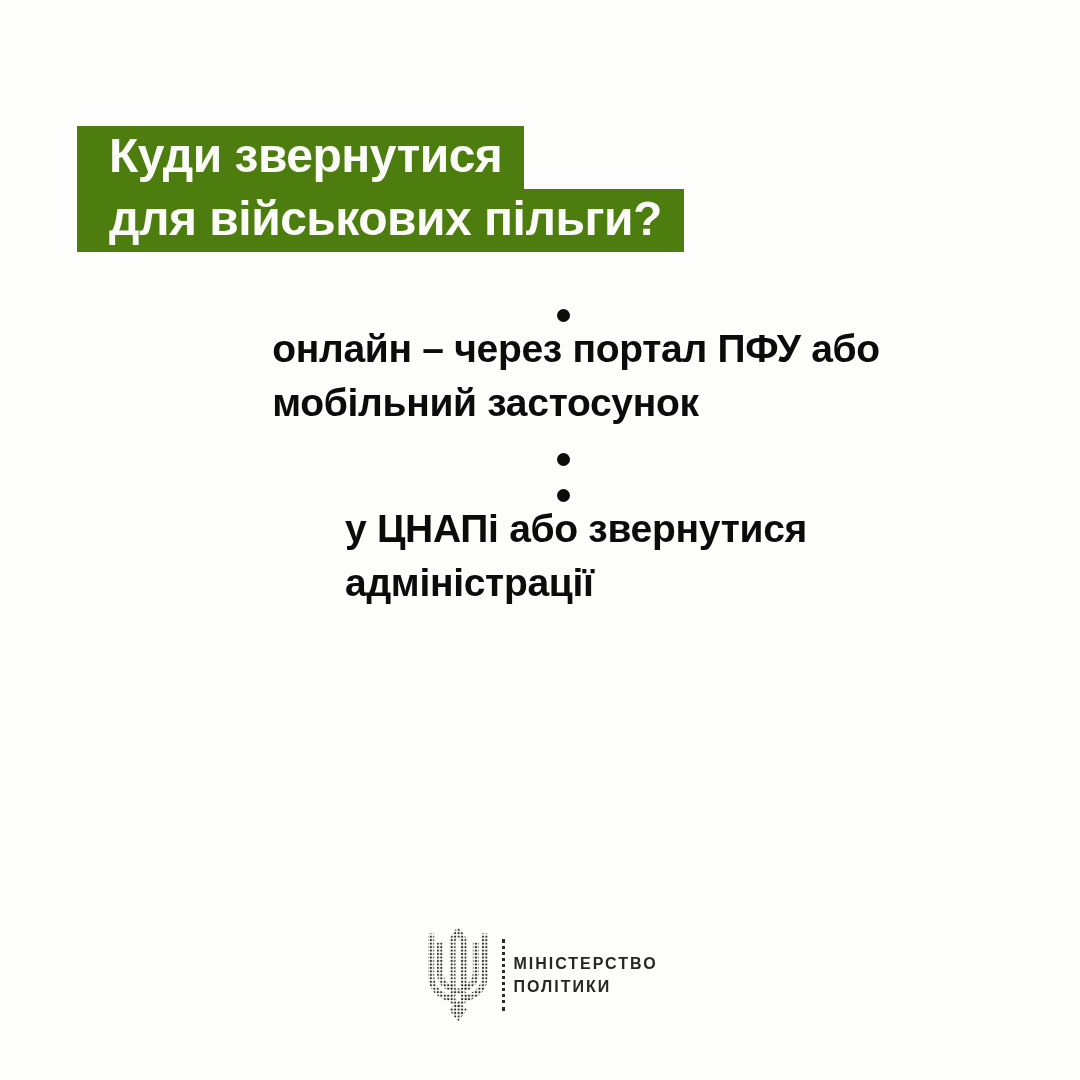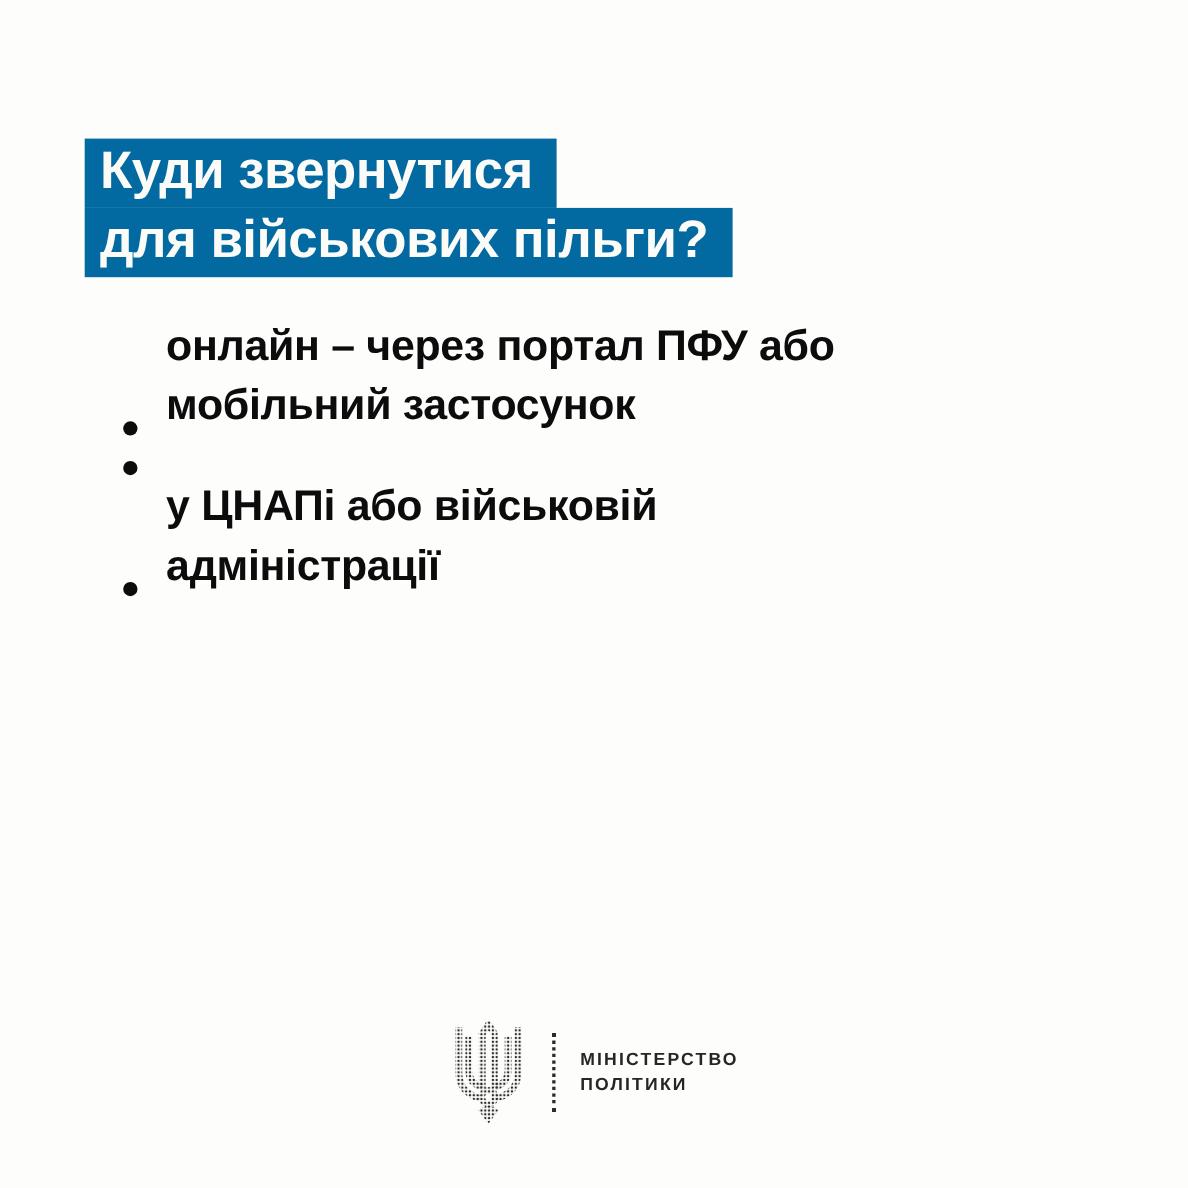--- a/index.html
+++ b/index.html
@@ -19,64 +19,65 @@
   .title-block{
     position:absolute;
     left:77px;top:126px;
     margin:0;
     font-size:48px;
     line-height:1;
     letter-spacing:-0.5px;
   }
   .hl-line{
     display:table;
-    background:#0369a1;
+    background:#4d7c0f;
     color:#fbfbf8;
     font-weight:700;
-    padding:6px 22px 9px 14px;
+    padding:6px 22px 9px 32px;
     white-space:nowrap;
   }
 
   
   .bullets{
     position:absolute;
     left:112px;top:288px;right:40px;
     margin:0;padding:0;
     list-style:none;
   }
   .bullets li{
     display:flex;
-    align-items:flex-end;
+    align-items:center;
     margin:0 0 2px 0;
     color:#0c0c0c;
     font-weight:700;
     font-size:39px;
     line-height:54px;
     letter-spacing:-0.3px;
+    flex-direction:column;
   }
   .bullet-dot{
     flex:0 0 auto;
     width:13px;height:13px;
     border-radius:50%;
     background:#0c0c0c;
     margin:21px 26px 0 0;
   }
   .bullet-text{
     white-space:pre-line;
   }
 
   
   .logo{
     position:absolute;
     left:0;right:0;
     top:928px;
     display:flex;
     justify-content:center;
     align-items:center;
-    gap:22px;
+    gap:8px;
   }
   .logo-divider{
     width:0;height:72px;
     border-left:3px dotted #2b2b2b;
   }
   .logo-text{
     color:#262626;
     font-weight:700;
     font-size:16px;
     line-height:23px;
@@ -97,21 +98,21 @@
     <li>
       <span class="bullet-dot"></span>
       <span class="bullet-text">онлайн – через портал ПФУ або
 мобільний застосунок</span>
     </li>
     <li>
       <span class="bullet-dot"></span>
     </li>
     <li>
       <span class="bullet-dot"></span>
-      <span class="bullet-text">у ЦНАПі або військовій
+      <span class="bullet-text">у ЦНАПі або звернутися
 адміністрації</span>
     </li>
   </ul>
 
   <div class="logo">
     <svg width="72" height="94" viewBox="0 0 64 84" aria-hidden="true">
       <defs>
         <pattern id="dp" width="3.1" height="3.1" patternUnits="userSpaceOnUse">
           <circle cx="1.55" cy="1.55" r="1.0" fill="#2b2b2b"></circle>
         </pattern>

